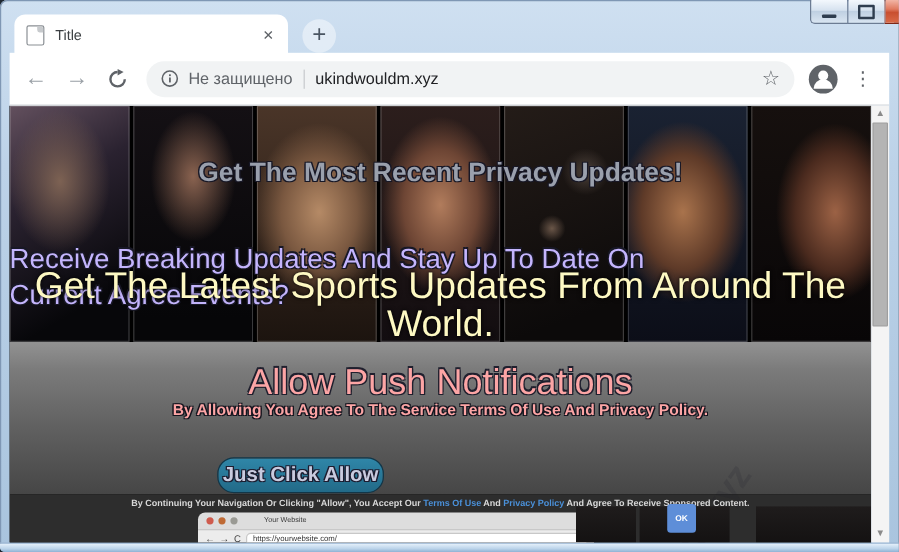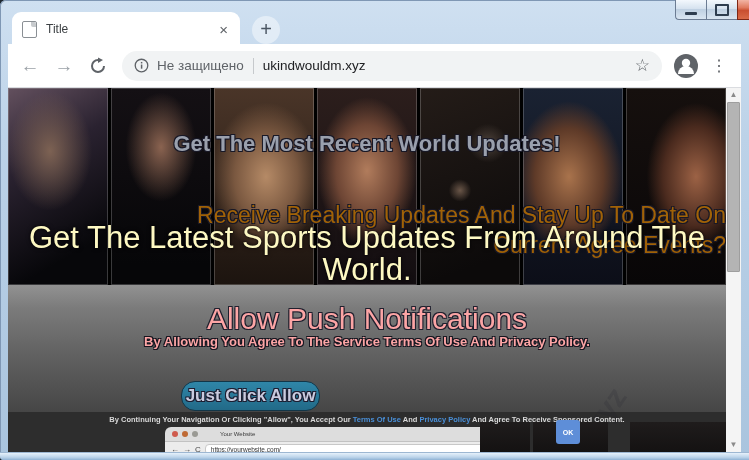--- a/index.html
+++ b/index.html
@@ -45,22 +45,22 @@
   .panel{flex:1 1 0;height:100%;box-shadow:inset 0 0 0 1px rgba(210,210,210,0.25);}
   .p1{background:radial-gradient(ellipse 60px 85px at 42% 32%,#7d6253 0%,rgba(40,30,40,0) 70%),linear-gradient(150deg,#63505e 0%,#2a2230 35%,#07070a 80%);}
   .p2{background:radial-gradient(ellipse 52px 80px at 50% 30%,#8a6350 0%,rgba(20,14,16,0) 68%),linear-gradient(180deg,#141014 0%,#060608 90%);}
   .p3{background:radial-gradient(ellipse 70px 95px at 52% 45%,#b58a66 0%,#7a5840 45%,rgba(30,20,16,0) 78%),linear-gradient(180deg,#4a3528 0%,#1c140f 100%);}
   .p4{background:radial-gradient(ellipse 62px 92px at 50% 42%,#b17c5c 0%,#6d4534 50%,rgba(20,14,16,0) 80%),linear-gradient(180deg,#2c1e1c 0%,#120d10 100%);}
   .p5{background:radial-gradient(circle 26px at 68% 28%,#4c413a 0%,rgba(16,12,12,0) 75%),radial-gradient(circle 14px at 40% 52%,#6a5648 0%,rgba(16,12,12,0) 80%),linear-gradient(160deg,#241c18 0%,#0c0a0a 85%);}
   .p6{background:radial-gradient(ellipse 66px 92px at 46% 45%,#a9734c 0%,#5e3a28 52%,rgba(14,16,26,0) 82%),linear-gradient(180deg,#1a2232 0%,#0c0e18 100%);}
   .p7{background:radial-gradient(ellipse 60px 90px at 70% 45%,#9c6245 0%,#4a2a1e 55%,rgba(10,8,8,0) 82%),linear-gradient(180deg,#16100e 0%,#080607 100%);}
   .headline-top{position:absolute;left:0;top:43px;width:100%;text-align:center;font-size:22px;font-weight:bold;
     color:#9aa0ad;text-shadow:-1px -1px 0 #181826,1px -1px 0 #181826,-1px 1px 0 #181826,1px 1px 0 #181826;z-index:3;}
-  .subheadline{position:absolute;left:0;top:112px;width:100%;text-align:right;font-size:23px;line-height:30px;
-    color:#a16207;text-shadow:-1px -1px 0 #181826,1px -1px 0 #181826,-1px 1px 0 #181826,1px 1px 0 #181826;z-index:3;}
+  .subheadline{position:absolute;left:0;top:112px;width:100%;text-align:left;font-size:23px;line-height:30px;
+    color:#c4b5fd;text-shadow:-1px -1px 0 #181826,1px -1px 0 #181826,-1px 1px 0 #181826,1px 1px 0 #181826;z-index:3;}
   .headline-main{position:absolute;left:0;top:134px;width:100%;text-align:center;font-size:31px;line-height:32px;
     color:#fef9c3;text-shadow:0 0 2px rgba(0,0,0,0.85),0 0 4px rgba(0,0,0,0.5);z-index:4;}
   .band{position:absolute;left:0;top:197px;width:718px;height:127px;
     background:linear-gradient(180deg,#929292 0%,#7b7b7b 18%,#616161 55%,#464646 100%);}
   .watermark{position:absolute;left:390px;top:388px;width:300px;text-align:center;font-size:30px;font-weight:bold;
     color:rgba(25,25,40,0.15);transform:rotate(-55deg);transform-origin:center;z-index:1;pointer-events:none;}
   .allow-title{position:absolute;left:0;top:214px;width:100%;text-align:center;font-size:30px;font-weight:normal;
     color:#fca5a5;text-shadow:-1px -1px 0 #20202e,1px -1px 0 #20202e,-1px 1px 0 #20202e,1px 1px 0 #20202e;z-index:3;}
   .allow-terms{position:absolute;left:0;top:246px;width:100%;text-align:center;font-size:13px;font-weight:bold;
     color:#fca5a5;text-shadow:-1px -1px 0 #15151f,1px -1px 0 #15151f,-1px 1px 0 #15151f,1px 1px 0 #15151f;z-index:3;}
@@ -162,21 +162,21 @@
       <div class="panel p3"></div>
       <div class="panel p4"></div>
       <div class="panel p5"></div>
       <div class="panel p6"></div>
       <div class="panel p7"></div>
     </div>
 
     <div class="band"></div>
     <div class="watermark">ukindwouldm.xyz</div>
 
-    <div class="headline-top">Get The Most Recent World Updates!</div>
+    <div class="headline-top">Get The Most Recent Privacy Updates!</div>
     <div class="subheadline">
       <div>Receive Breaking Updates And Stay Up To Date On</div>
       <div>Current Agree Events?</div>
     </div>
     <div class="headline-main">Get The Latest Sports Updates From Around The World.</div>
 
     <div class="allow-title">Allow Push Notifications</div>
     <div class="allow-terms">By Allowing You Agree To The Service Terms Of Use And Privacy Policy.</div>
     <div class="allow-btn">Just Click Allow</div>
 

